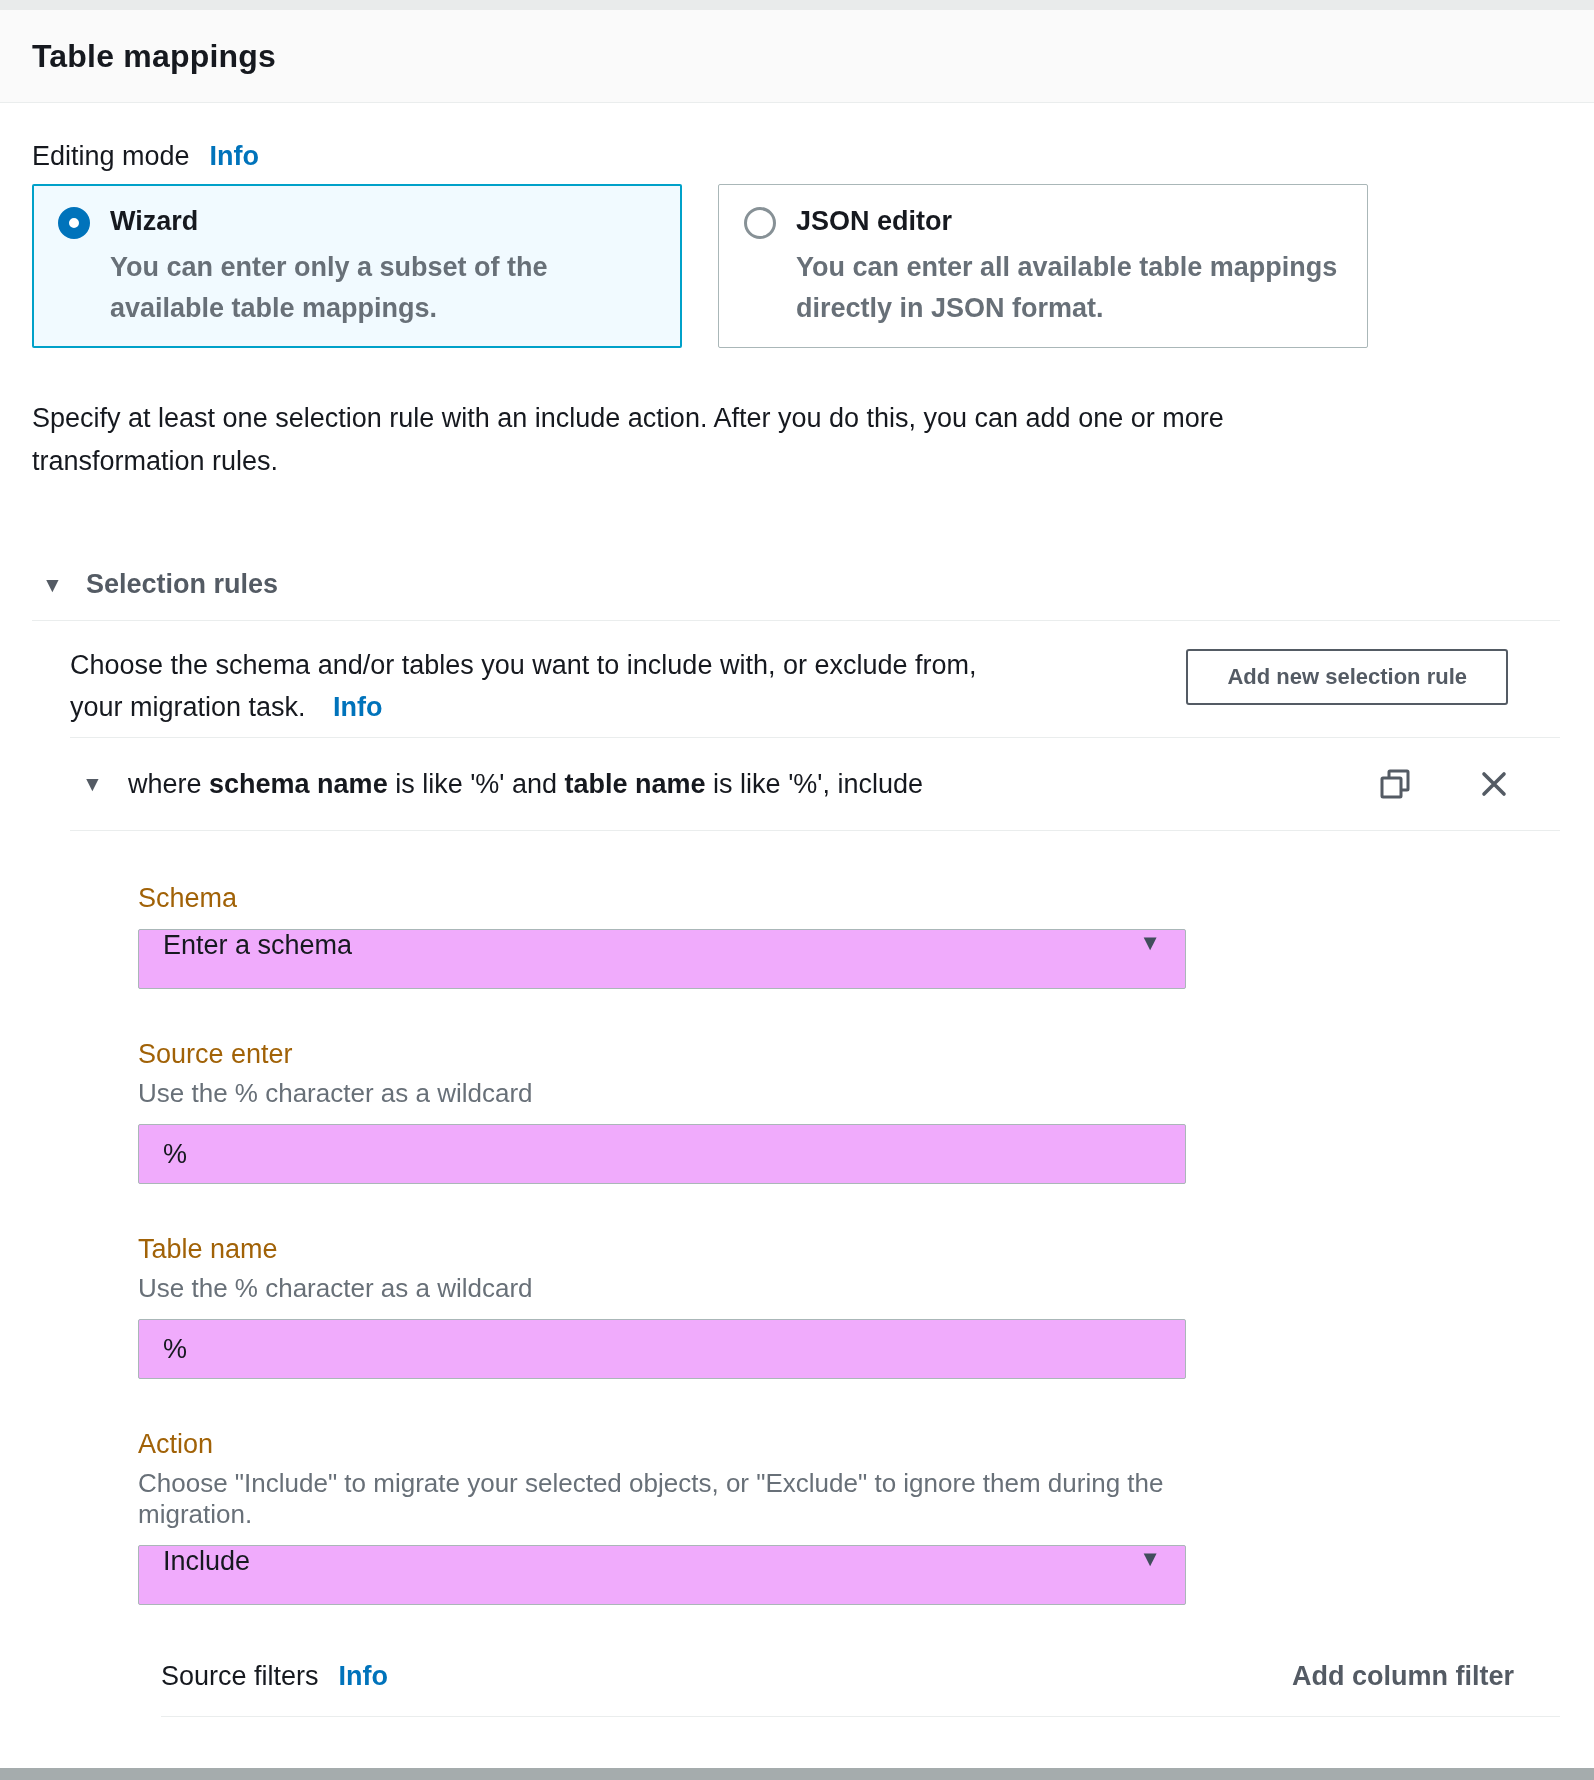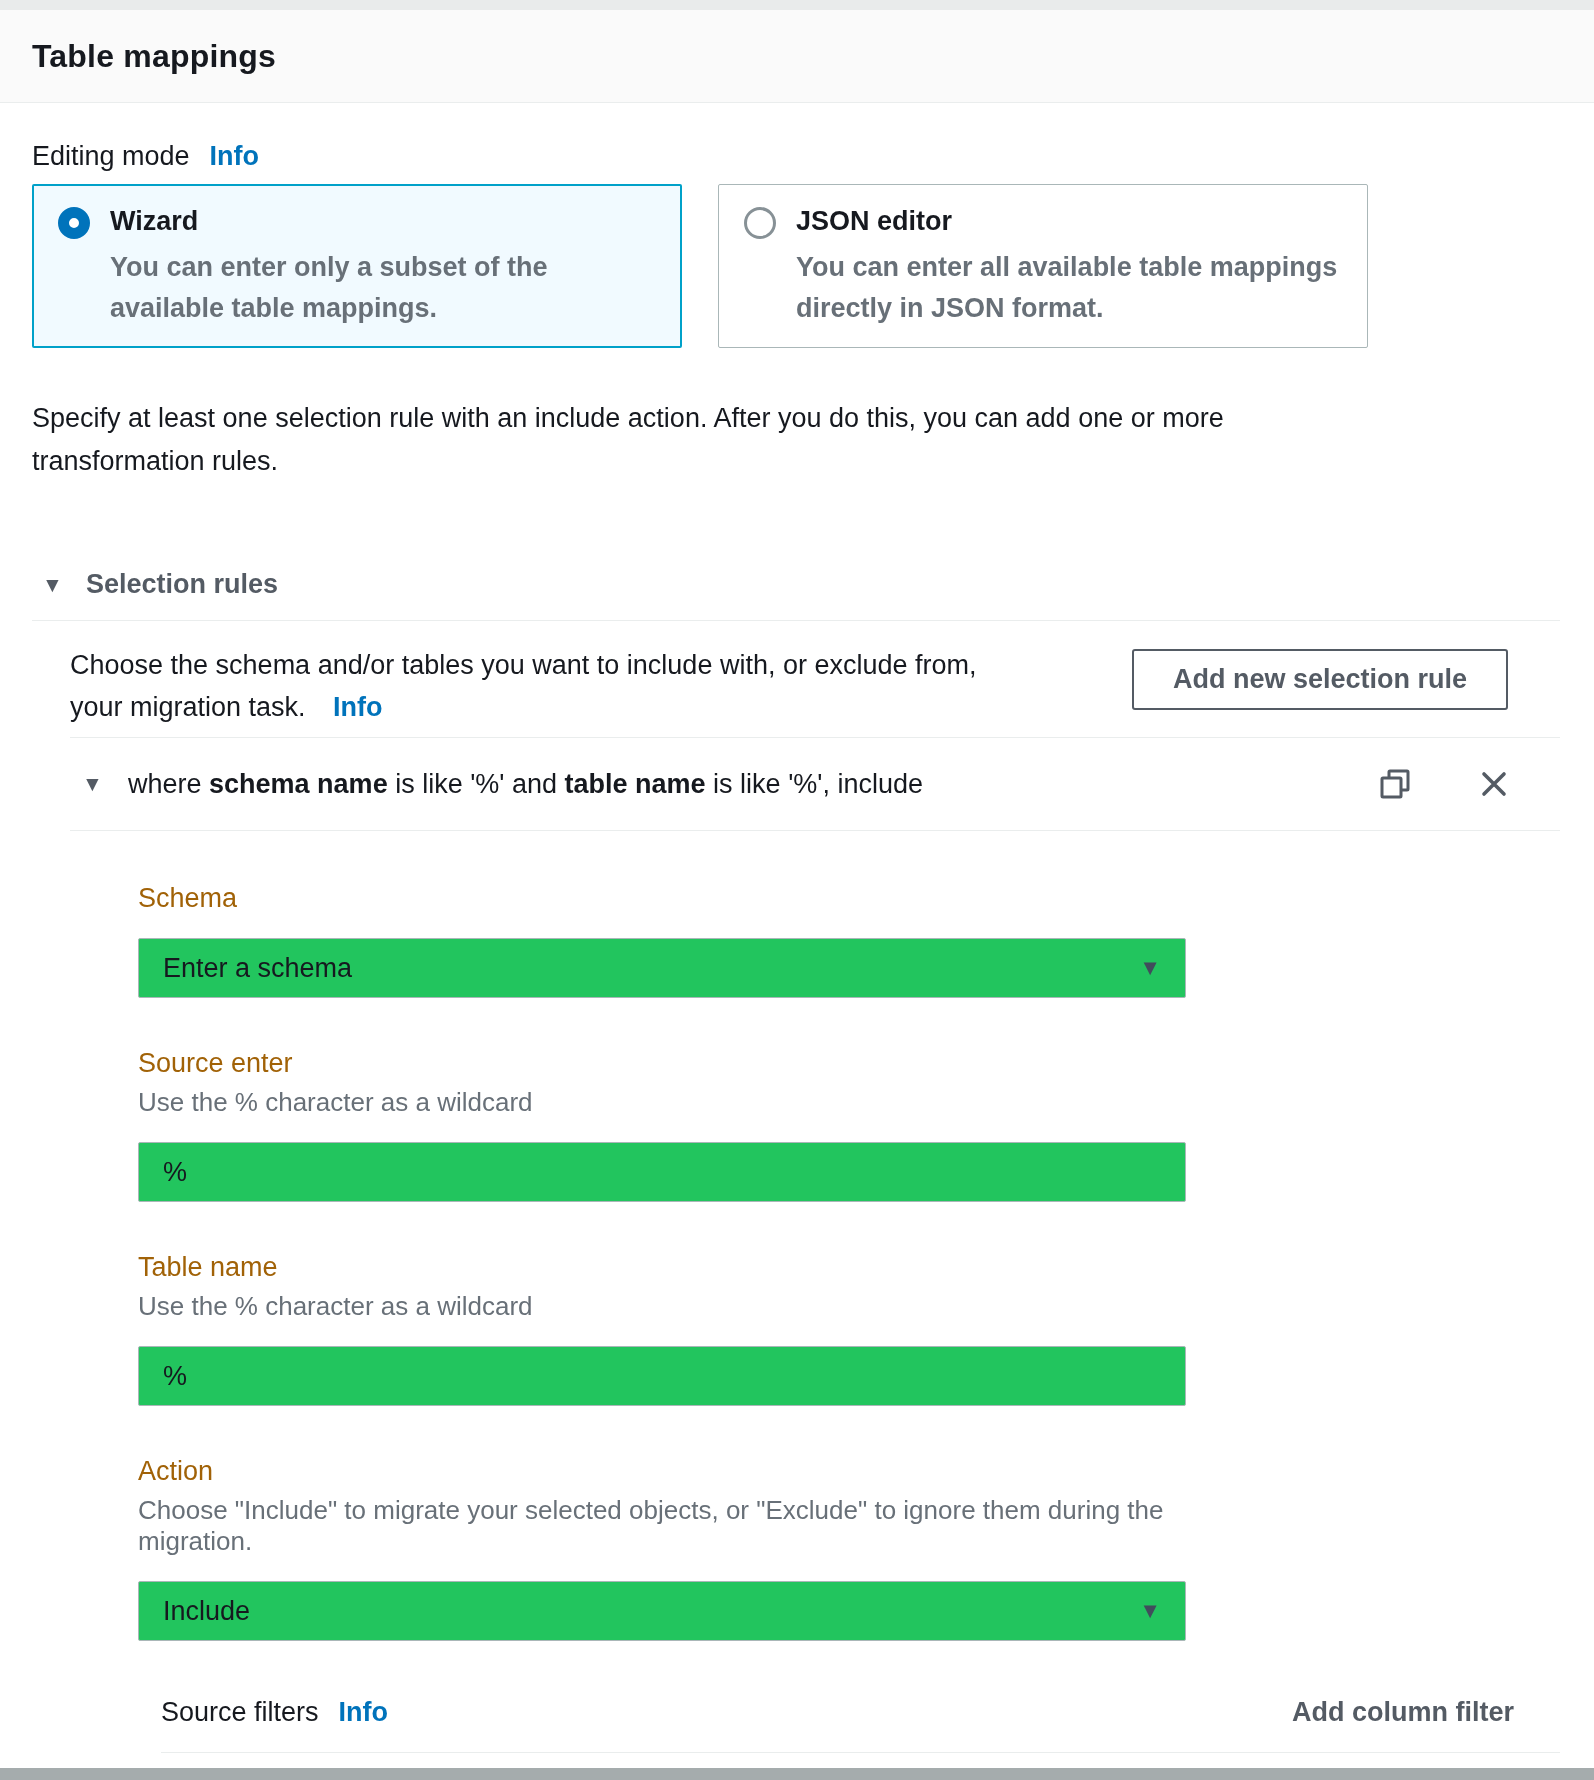--- a/index.html
+++ b/index.html
@@ -54,42 +54,42 @@
   .divider { border: 0; border-top: 1px solid #eaeded; margin: 0; }
   .divider.top { margin-top: 20px; }
 
   .inner { margin-left: 38px; } 
 
   .choose-row { display: flex; align-items: flex-start; margin-top: 24px; }
   .choose-text { width: 910px; line-height: 1.55; }
   .btn-secondary {
     margin-left: auto; margin-right: 52px; margin-top: 4px;
     background: #ffffff; border: 2px solid #545b64; border-radius: 3px;
-    color: #545b64; font-weight: 700; font-size: 27px;
+    color: #545b64; font-weight: 700; font-size: 22px;
     padding: 13px 39px; cursor: pointer; white-space: nowrap;
     font-family: "Liberation Sans", sans-serif;
   }
   .choose-divider { margin-top: 8px; }
 
   .rule-summary { display: flex; align-items: center; height: 92px; }
   .rule-summary .tri { margin-left: 12px; }
   .rule-text { margin-left: 16px; }
   .rule-text b { font-weight: 700; }
   .rule-icons { margin-left: auto; margin-right: 50px; display: flex; align-items: center; gap: 66px; }
   .icon-btn { cursor: pointer; display: flex; align-items: center; }
 
   .fields { margin-left: 68px; width: 1048px; } 
   .group { margin-top: 50px; }
   .group.first { margin-top: 52px; }
   .f-label { color: #a16207; }
   .f-hint { color: #687078; font-size: 26px; margin-top: 8px; }
   .select-box, .text-input {
-    margin-top: 24px; width: 100%; height: 60px;
-    border: 1px solid #aab7b8; border-radius: 2px; background: #22c55e;
-    display: flex; align-items: center; padding: 0 24px;
+    margin-top: 15px; width: 100%; height: 60px;
+    border: 1px solid #aab7b8; border-radius: 2px; background: #f0abfc;
+    display: flex; padding: 0 24px;
     font-size: 27px; color: #16191f; font-family: "Liberation Sans", sans-serif;
   }
   .select-box { cursor: pointer; justify-content: space-between; }
   .select-caret { color: #414d5c; font-size: 22px; }
   .text-input { outline: none; }
 
   .source-filters { margin-left: 91px; margin-top: 56px; } 
   .sf-row { display: flex; align-items: baseline; }
   .sf-label { color: #16191f; }
   .sf-add { margin-left: auto; margin-right: 46px; font-weight: 700; color: #545b64; cursor: pointer; }

